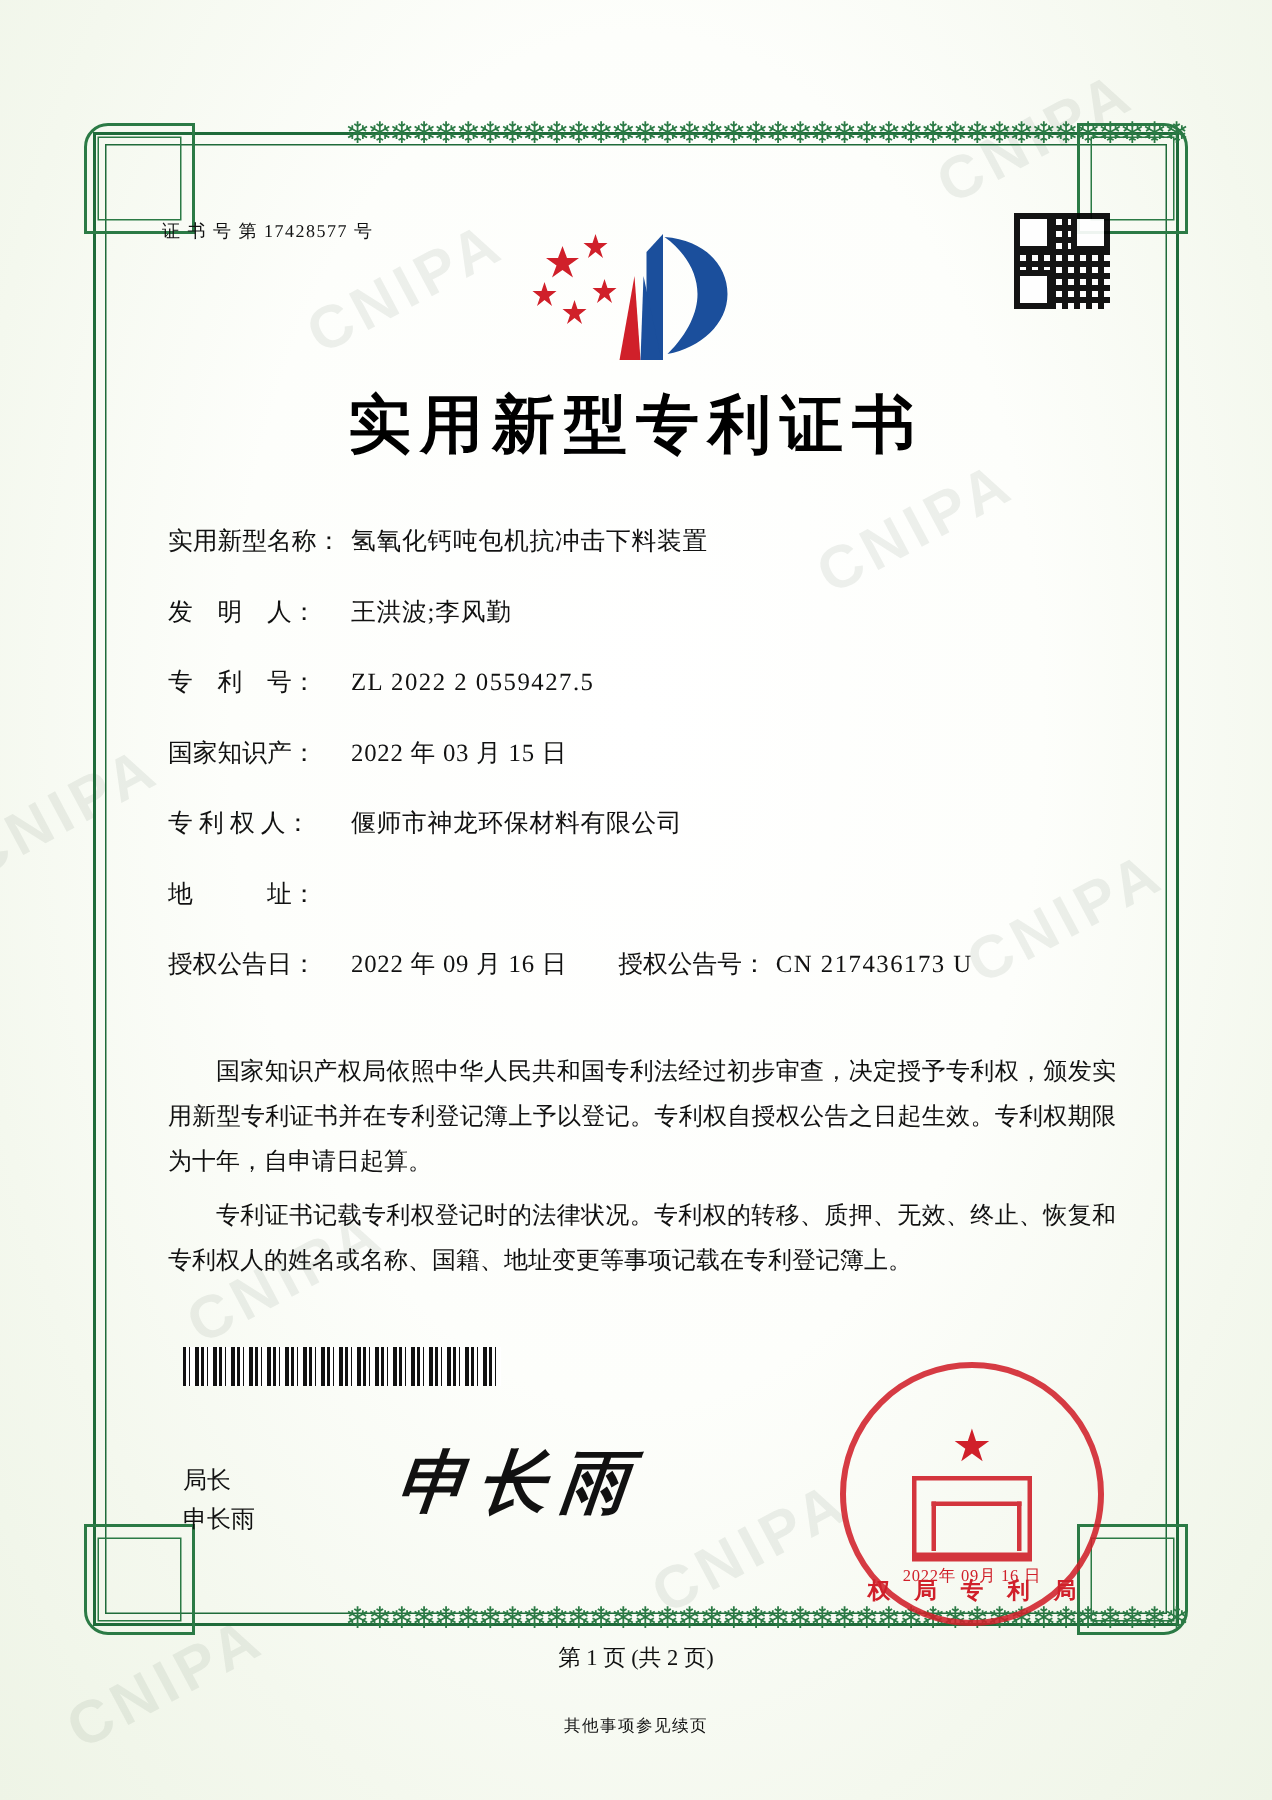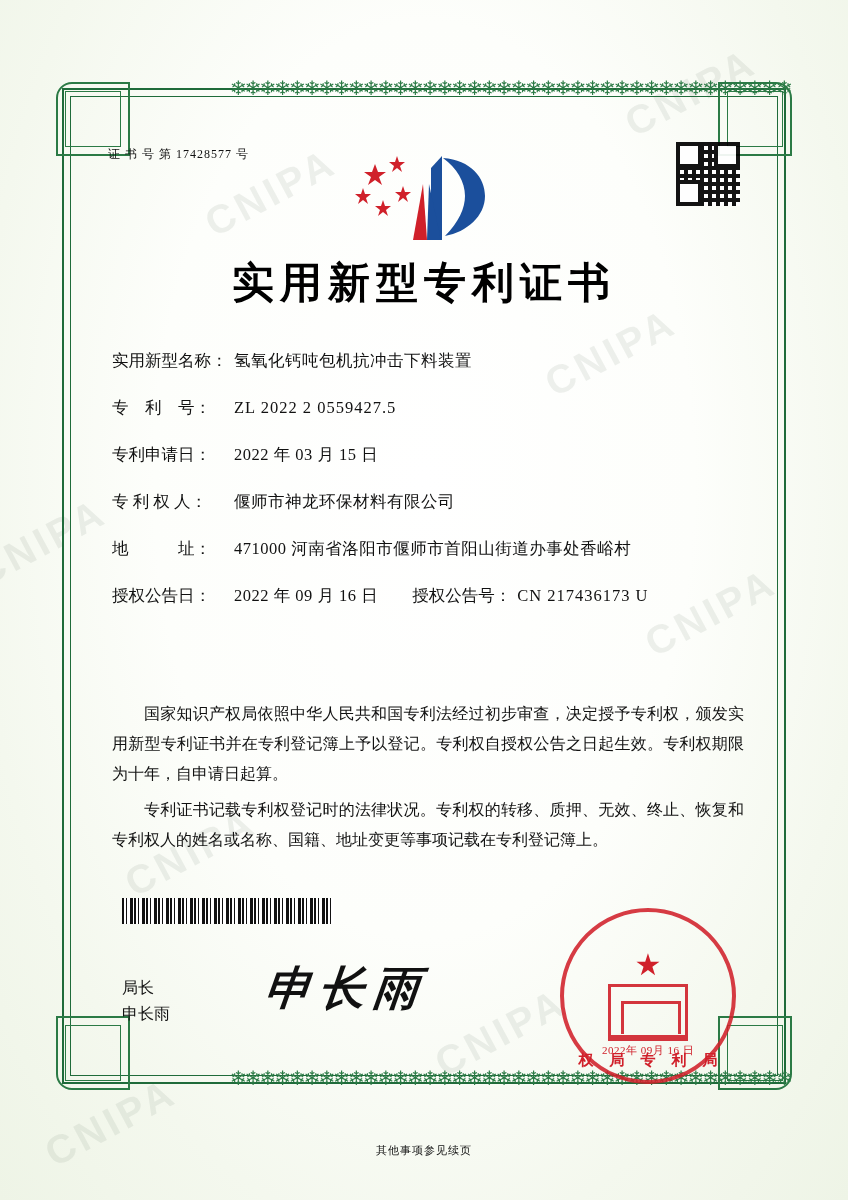--- a/index.html
+++ b/index.html
@@ -188,21 +188,20 @@
     left: 112px;
     top: 700px;
     width: 632px;
     font-size: 16px;
     line-height: 30px;
     text-align: justify;
   }
   .paras p {
     margin: 0 0 6px 0;
     text-indent: 32px;
-    font-family: Liberation Mono, monospace;
   }
 
   
   .barcode {
     position: absolute;
     left: 122px;
     top: 898px;
     width: 212px;
     height: 26px;
     background-image: repeating-linear-gradient(
@@ -378,34 +377,37 @@
   </div>
 
   <div class="title">实用新型专利证书</div>
 
   <div class="fields">
     <div class="frow">
       <div class="flabel">实用新型名称：</div>
       <div class="fvalue">氢氧化钙吨包机抗冲击下料装置</div>
     </div>
     <div class="frow">
+      <div class="flabel">发　明　人：</div>
+      <div class="fvalue">王洪波;李风勤</div>
+    </div>
+    <div class="frow">
       <div class="flabel">专　利　号：</div>
       <div class="fvalue mono">ZL 2022 2 0559427.5</div>
     </div>
     <div class="frow">
-      <div class="flabel">专利申请日：</div>
+      <div class="flabel">国家知识产：</div>
       <div class="fvalue">2022 年 03 月 15 日</div>
     </div>
     <div class="frow">
       <div class="flabel">专 利 权 人：</div>
       <div class="fvalue">偃师市神龙环保材料有限公司</div>
     </div>
     <div class="frow">
       <div class="flabel">地　　　址：</div>
-      <div class="fvalue">471000 河南省洛阳市偃师市首阳山街道办事处香峪村</div>
     </div>
     <div class="frow split">
       <div class="flabel">授权公告日：</div>
       <div class="fvalue">2022 年 09 月 16 日</div>
       <div class="second-label">授权公告号：</div>
       <div class="fvalue mono" style="flex:0 0 auto; margin-left:6px;">CN 217436173 U</div>
     </div>
   </div>
 
   <div class="paras">
@@ -422,15 +424,16 @@
   <div class="sig-hand">申长雨</div>
 
   <div class="seal">
     <div class="seal-ring"></div>
     <div class="seal-star">★</div>
     <div class="seal-gate"></div>
     <div class="seal-text-bottom">权局专利局</div>
     <div class="seal-date">2022年 09月 16 日</div>
   </div>
 
+  <div class="page-num">第 1 页 (共 2 页)</div>
   <div class="footer-note">其他事项参见续页</div>
 
 </div>
 
 </body></html>

